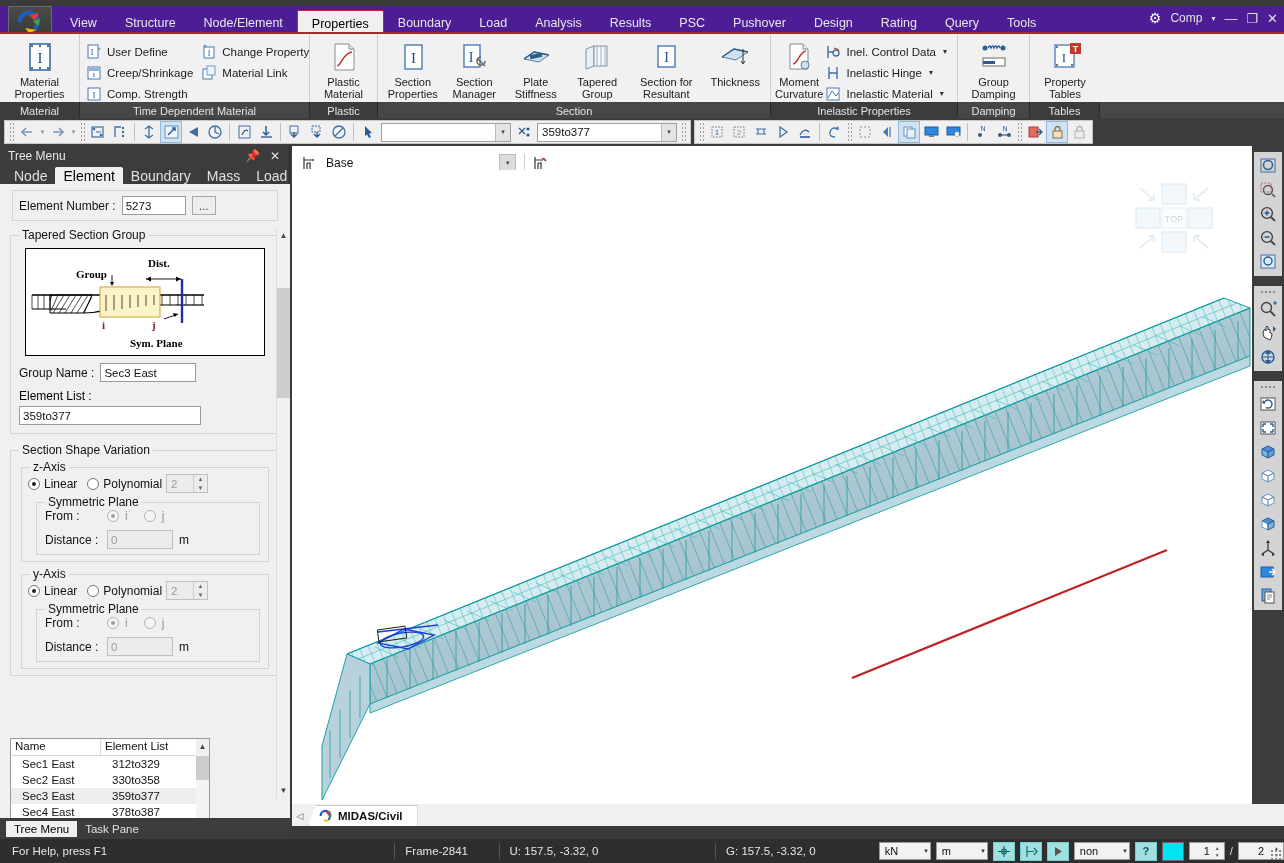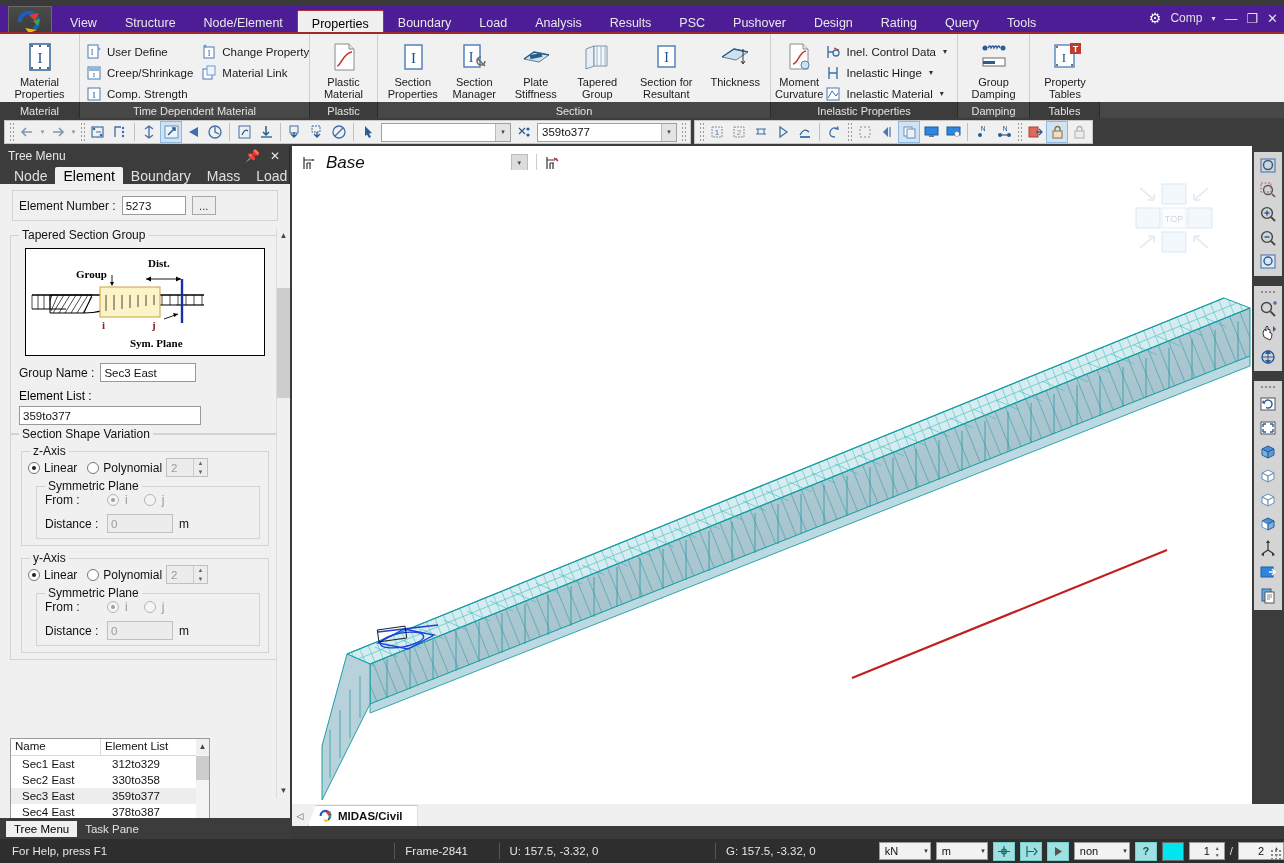--- a/index.html
+++ b/index.html
@@ -197,21 +197,21 @@
   
   .viewport-frame {
     position: absolute; top: 146px; left: 292px; width: 992px; height: 658px;
     background: #3c3c3c;
   }
   .view-toolbar {
     position: absolute; top: 0; left: 0; width: 960px; height: 34px; background: #fff;
     display: flex; align-items: center; padding-left: 10px; gap: 8px;
     border-bottom: 1px solid #efefef;
   }
-  .vt-label { font-size: 17px; color: #111; font-style: italic; }
+  .vt-label { font-size: 12px; color: #111; }
   .vt-drop {
     width: 17px; height: 17px; background: #dcdcdc; border: 1px solid #bcbcbc;
     display: flex; align-items: center; justify-content: center; font-size: 7px; color: #444;
   }
   .vt-sep { width: 1px; height: 18px; background: #ccc; }
   .canvas {
     position: absolute; top: 24px; left: 0; width: 960px; height: 634px; background: #fff;
     overflow: hidden;
   }
   .right-rail {
@@ -861,21 +861,21 @@
         <div class="fieldrow" style="margin-top:7px">
           <span>Group Name :</span>
           <span class="txtinput" style="width:96px">Sec3 East</span>
         </div>
         <div style="margin-top:7px">
           <span style="font-size:12px">Element List :</span>
         </div>
         <div class="txtinput" style="width:182px; margin-top:3px">359to377</div>
       </div>
 
-      <div class="group-box" style="margin-top:0; padding-bottom:6px">
+      <div class="group-box" style="margin-top:16px; padding-bottom:6px">
         <span class="legend">Section Shape Variation</span>
 
         <div class="group-box" style="margin:8px 2px 0 2px; padding:6px 6px 6px 6px">
           <span class="legend">z-Axis</span>
           <div class="fieldrow" style="gap:4px">
             <span class="radio sel"></span>
             <span>Linear</span>
             <span class="radio" style="margin-left:6px"></span>
             <span>Polynomial</span>
             <span class="spinner">

